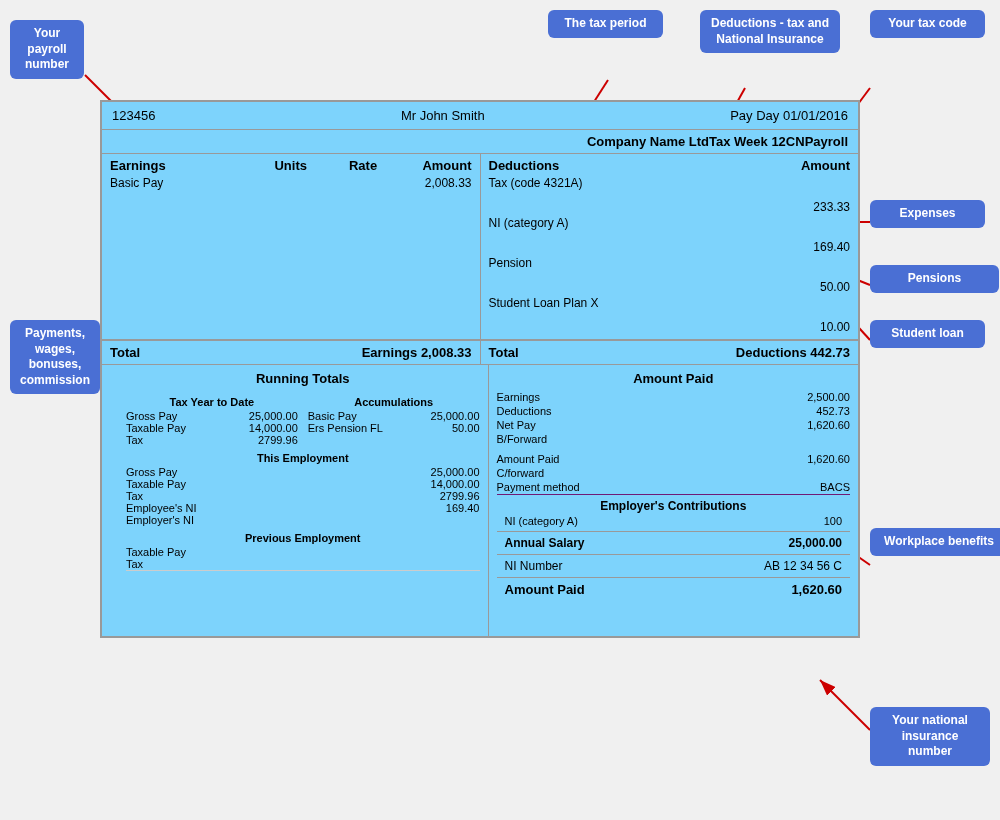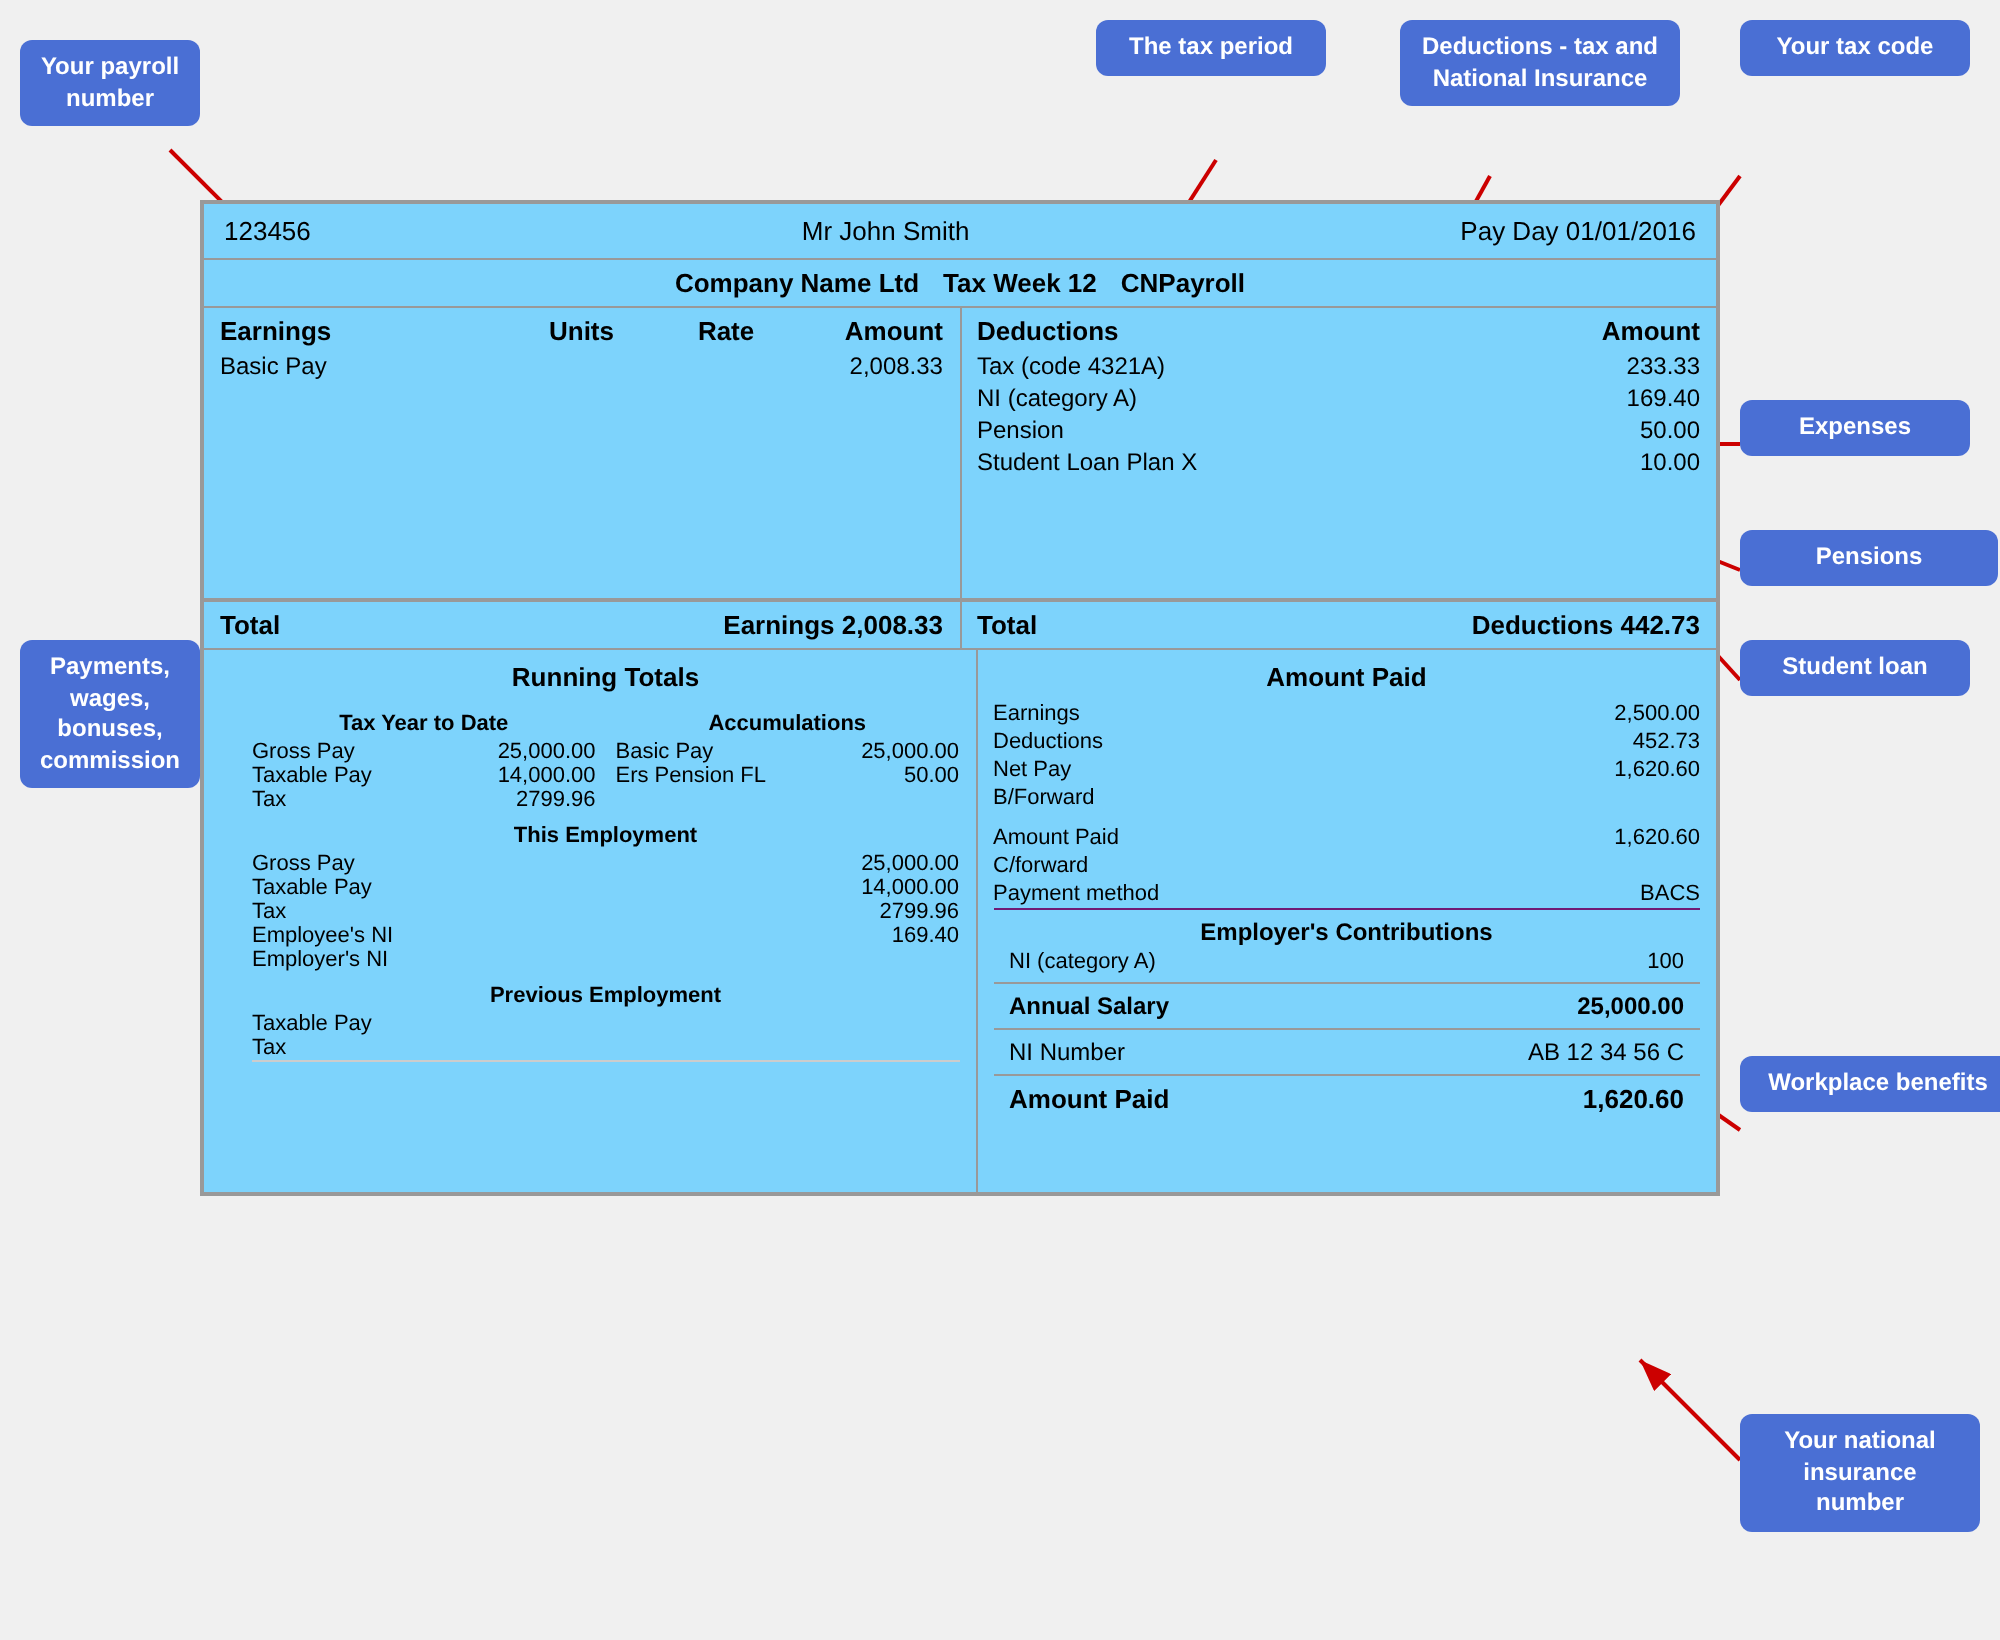--- a/index.html
+++ b/index.html
@@ -27,27 +27,26 @@
       justify-content: space-between;
       align-items: center;
       padding: 6px 10px;
       border-bottom: 1px solid #999;
       font-size: 13px;
     }
 
     
     .company-row {
       display: flex;
-      justify-content: center;
+      justify-content: flex-end;
       align-items: center;
       padding: 4px 10px;
       border-bottom: 1px solid #999;
       font-size: 13px;
       font-weight: bold;
-      gap: 12px;
     }
 
     
     .columns-header {
       display: flex;
       border-bottom: 1px solid #999;
     }
     .col-left {
       flex: 1;
       border-right: 1px solid #999;
@@ -86,21 +85,21 @@
     .deductions-body {
       min-height: 120px;
       font-size: 12px;
     }
     .deduction-line {
       display: flex;
       justify-content: space-between;
       padding: 1px 0;
     }
     .deduction-line .d-label { flex: 2; }
-    .deduction-line .d-amount { flex: 1; text-align: right; }
+    .deduction-line .d-amount { flex: 1; text-align: right; margin-top: 24px; }
 
     .col-right-header {
       display: flex;
       font-weight: bold;
       font-size: 13px;
       margin-bottom: 2px;
     }
     .col-right-header .label { flex: 2; }
     .col-right-header .amount { flex: 1; text-align: right; }
 
@@ -274,21 +273,21 @@
 
   <polyline class="arrow-line" points="870,340 820,285"></polyline>
 
   <polyline class="arrow-line" points="98,370 155,340"></polyline>
 
   <polyline class="arrow-line" points="870,565 820,530"></polyline>
 
   <polyline class="arrow-line" points="870,730 820,680"></polyline>
 </svg>
 
-<div class="annotation" style="left:10px; top:20px; width:90px;">Your
+<div class="annotation" style="left:10px; top:20px; width:74px;">Your
 payroll
 number</div>
 
 <div class="annotation" style="left:548px; top:10px; width:115px;">The tax
 period</div>
 
 <div class="annotation" style="left:700px; top:10px; width:140px;">Deductions -
 tax and
 National
 Insurance</div>

